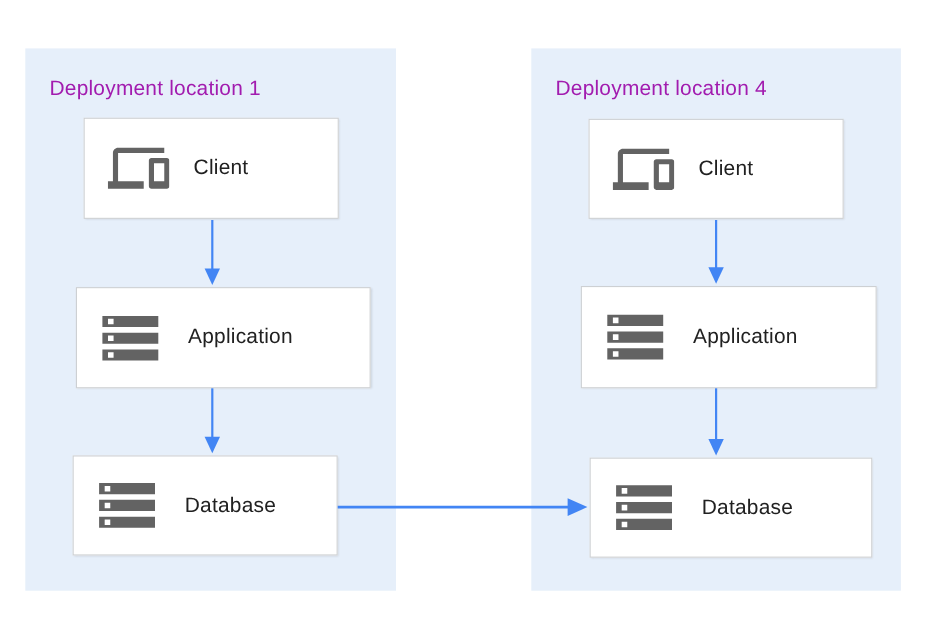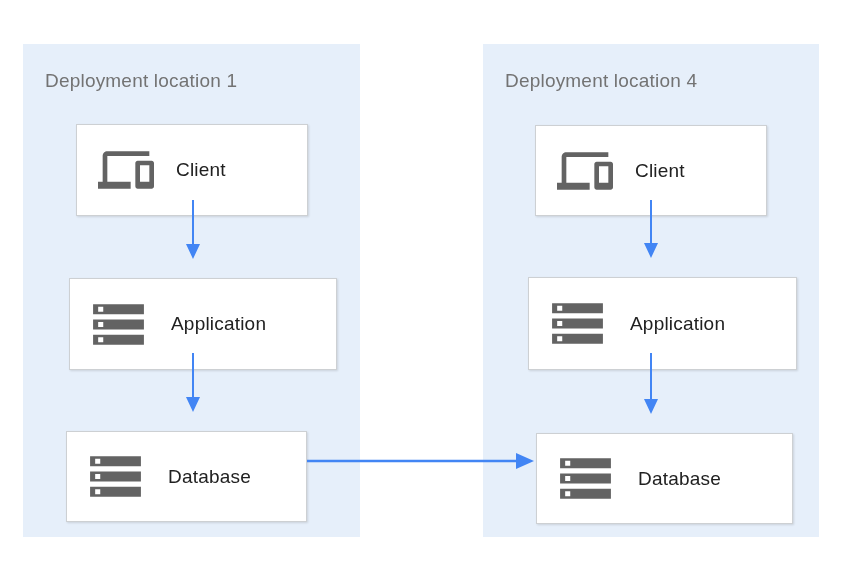--- a/index.html
+++ b/index.html
@@ -21,34 +21,33 @@
     height: 493px;
     background: #e6effa;
   }
   .panel-1 { left: 23px;  width: 337px; }
   .panel-2 { left: 483px; width: 336px; }
   .panel-title {
     position: absolute;
     left: 22px;
     top: 26px;
     font-size: 19px;
-    color: #737373;
+    color: #a21caf;
     letter-spacing: 0.2px;
     white-space: nowrap;
   }
   .node {
     position: absolute;
     box-sizing: border-box;
     background: #ffffff;
     border: 1px solid #cdd0d3;
     box-shadow: 1px 1px 2px rgba(0,0,0,0.12);
     display: flex;
     align-items: center;
     padding-left: 18px;
-    margin-top: 17px;
   }
   .node .icon {
     display: inline-flex;
     align-items: center;
     justify-content: center;
   }
   .node .icon svg { display: block; fill: #636363; }
   .icon-devices svg { width: 56px; height: 56px; margin-left: 3px; }
   .icon-storage svg { width: 61px; height: 61px; }
   .node .label {

